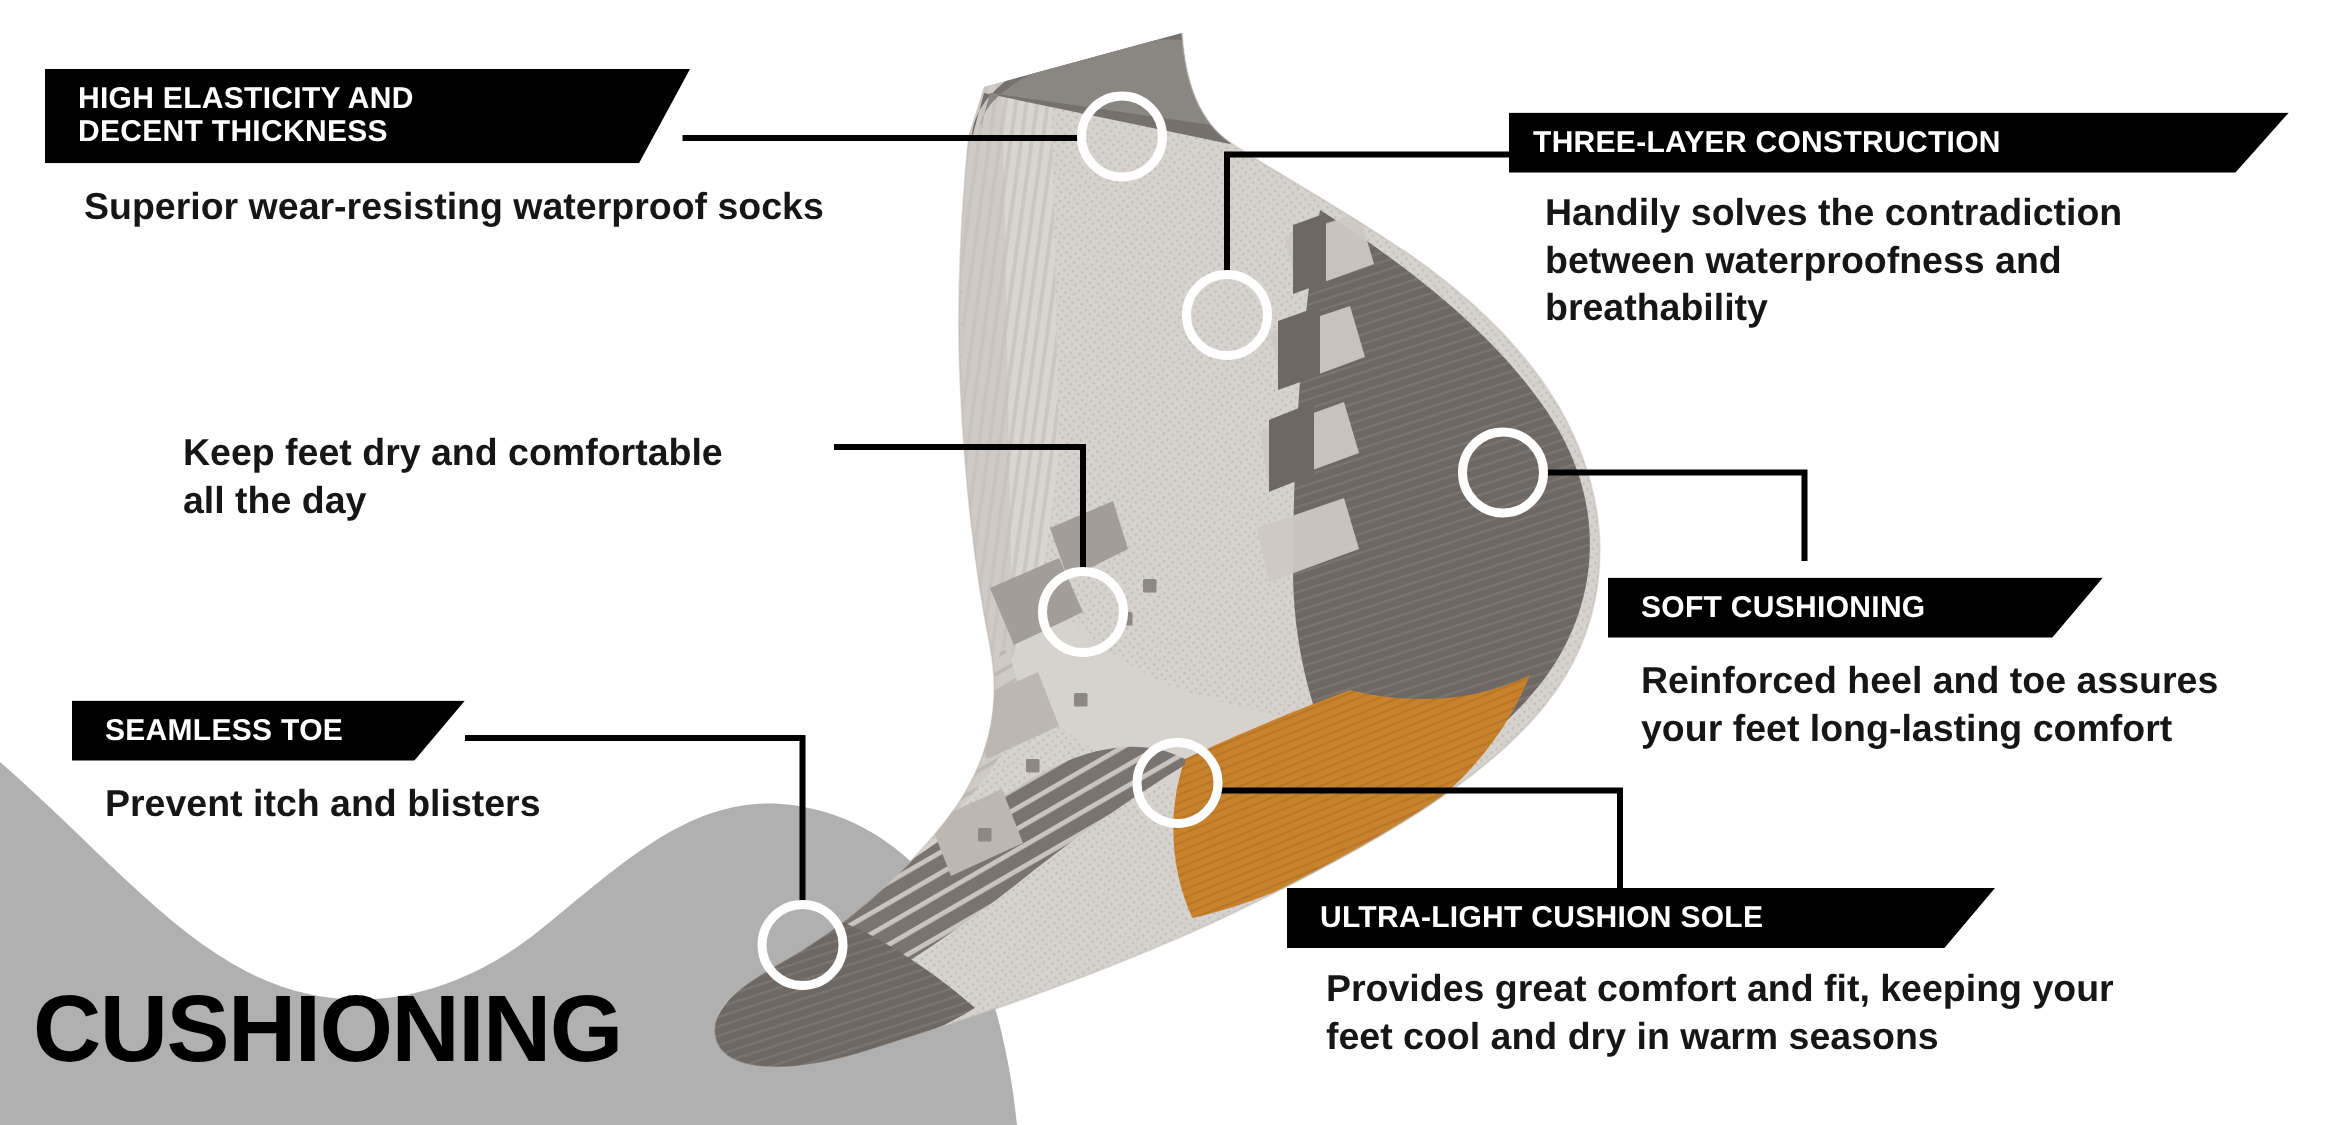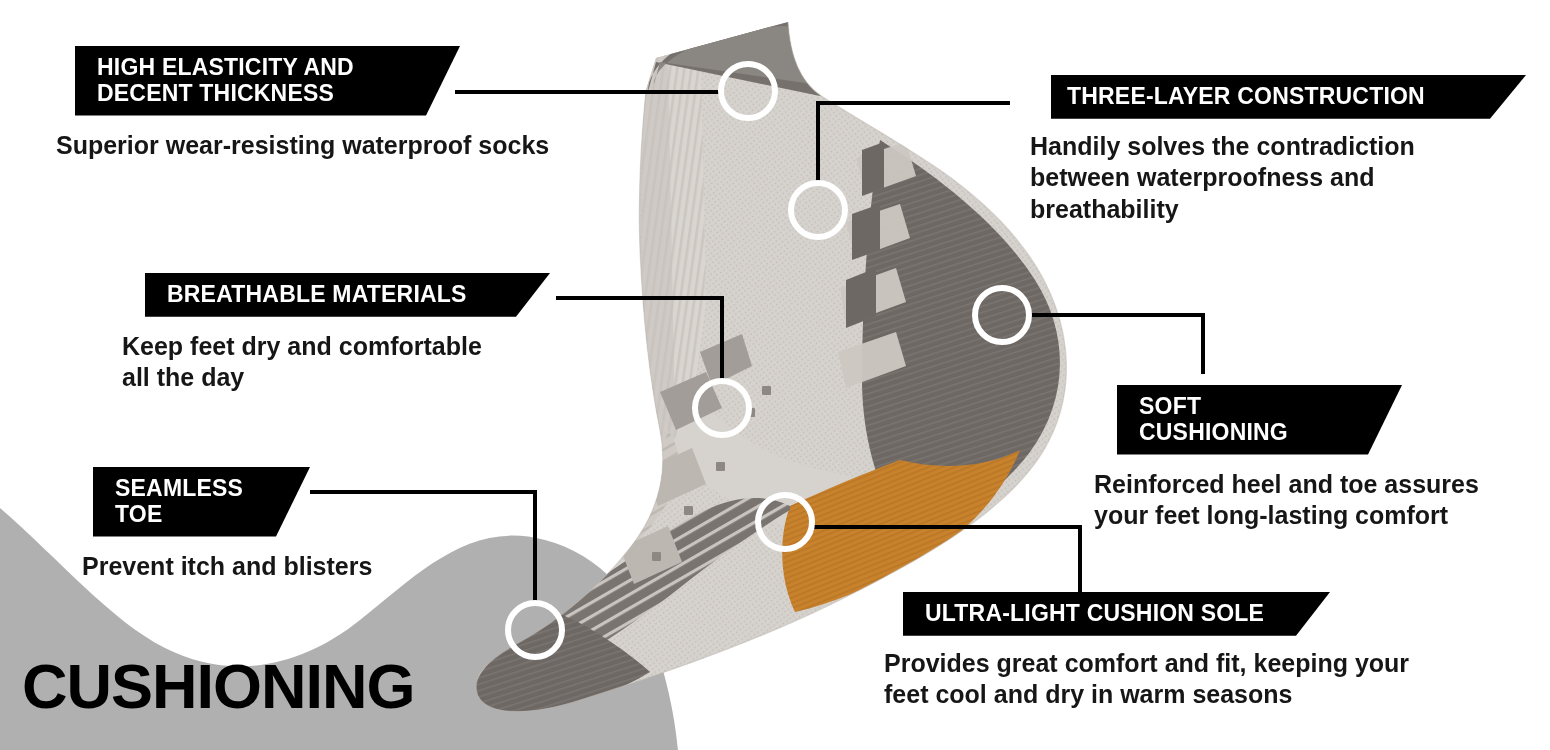--- a/index.html
+++ b/index.html
@@ -34,21 +34,21 @@
   .banner.slant-right{
     
     padding:9px 54px 9px 22px;
     clip-path:polygon(0 0, 100% 0, calc(100% - 34px) 100%, 0 100%);
   }
   .banner.slant-left-rev{
     
     padding:9px 56px 9px 16px;
     clip-path:polygon(0 0, 100% 0, calc(100% - 36px) 100%, 0 100%);
   }
-  .banner-title{font-size:23px;margin-left:45px;}
+  .banner-title{font-size:20px;}
   .desc{
     color:#161616;
     font-size:25px;
     line-height:1.26;
     white-space:pre-line;
     font-weight:bold;
   }
 
   
   #performance{
@@ -261,34 +261,33 @@
     </div>
 
     <div class="callout" style="left:1006px;top:75px;width:520px;">
       <div class="banner slant-left-rev banner-title">THREE-LAYER CONSTRUCTION</div>
       <div class="desc" style="margin-top:12px;margin-left:24px;width:500px;">Handily solves the contradiction
 between waterproofness and
 breathability</div>
     </div>
 
     <div class="callout" style="left:100px;top:273px;width:450px;">
-      <div class="banner slant-right banner-title">BREATHABLE MATERIALS</div>
       <div class="desc" style="margin-top:14px;margin-left:22px;width:470px;">Keep feet dry and comfortable
 all the day</div>
     </div>
 
     <div class="callout" style="left:1072px;top:385px;width:330px;">
       <div class="banner slant-right banner-title">SOFT CUSHIONING</div>
       <div class="desc" style="margin-top:14px;margin-left:22px;width:470px;">Reinforced heel and toe assures
 your feet long-lasting comfort</div>
     </div>
 
     <div class="callout" style="left:48px;top:467px;width:262px;">
       <div class="banner slant-right banner-title">SEAMLESS TOE</div>
-      <div class="desc" style="margin-top:14px;margin-left:34px;width:430px;">Prevent itch and blisters</div>
+      <div class="desc" style="margin-top:14px;margin-left:22px;width:430px;">Prevent itch and blisters</div>
     </div>
 
     <div class="callout" style="left:858px;top:592px;width:472px;">
       <div class="banner slant-right banner-title">ULTRA-LIGHT CUSHION SOLE</div>
       <div class="desc" style="margin-top:12px;margin-left:26px;width:640px;">Provides great comfort and fit, keeping your
 feet cool and dry in warm seasons</div>
     </div>
   </div>
 
   <div id="brand-layer" class="layer">

